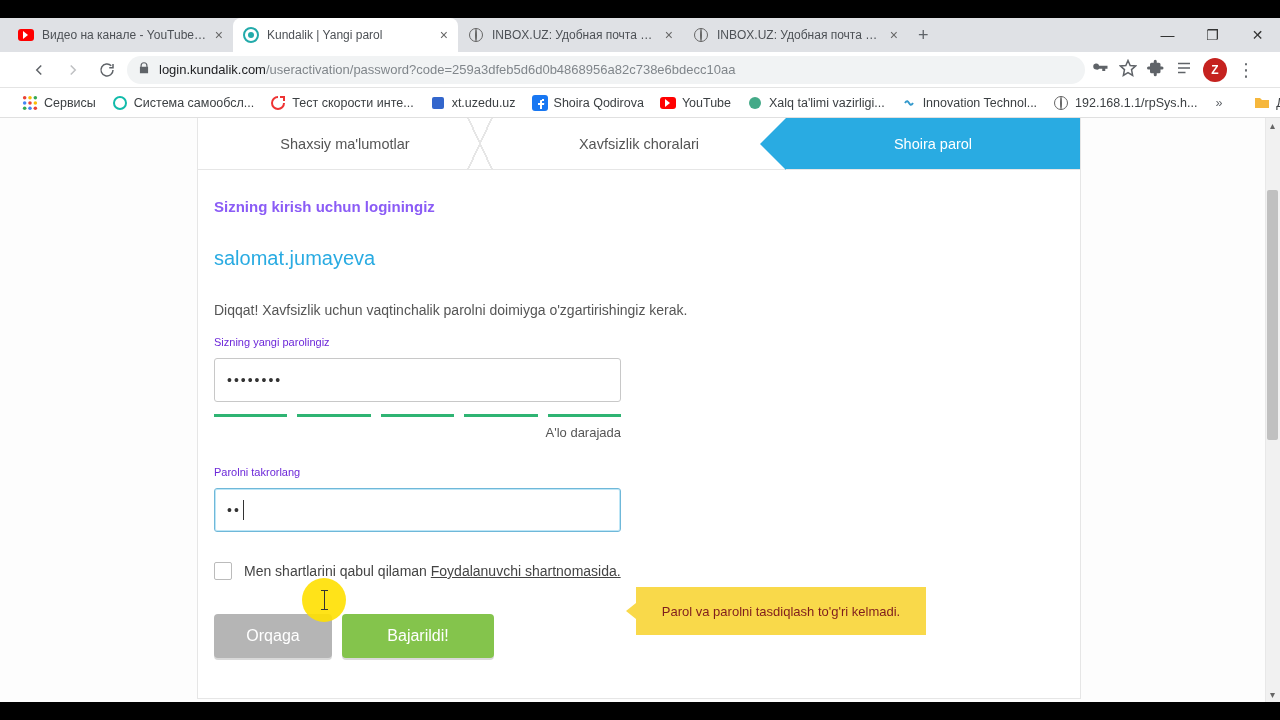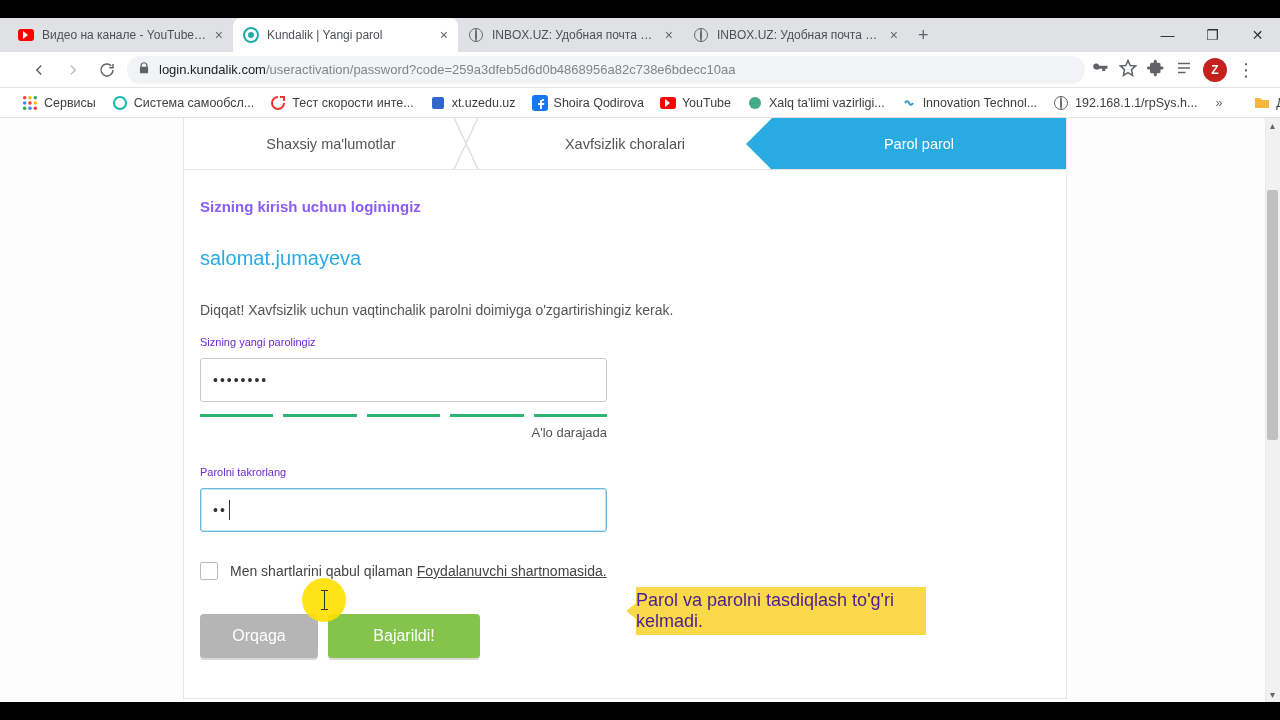--- a/index.html
+++ b/index.html
@@ -137,21 +137,21 @@
   .scroll-arrow {
     position:absolute; right:0; width:15px; height:15px;
     display:flex; align-items:center; justify-content:center;
     font-size:10px; color:#666;
   }
   .scroll-arrow.top { top:0; }
   .scroll-arrow.bot { bottom:0; }
 
   .page {
     position:absolute;
-    left: 183px; top: 0;
+    left: 197px; top: 0;
     width: 884px;
     background: #fff;
     border: 1px solid #e6e6e6;
     border-top: none;
   }
   .wizard {
     display:flex;
     height: 52px;
     border-bottom: 1px solid #e6e6e6;
   }
@@ -203,21 +203,21 @@
   .strength { display:flex; gap:10px; width:407px; margin-top:12px; }
   .strength-bar { flex:1; height:3px; background:#2fb473; }
   .strength-label { text-align:right; width:407px; font-size:13px; color:#555; margin-top:8px; }
 
   .tooltip {
     position:absolute;
     left: 636px; top: 469px;
     width: 290px; height: 48px;
     background:#f9d94a;
     display:flex; align-items:center; justify-content:center;
-    font-size: 18px; color:#4c1d95;
+    font-size: 13px; color:#7f1d1d;
     z-index: 3;
   }
   .tooltip::before {
     content:'';
     position:absolute; left:-10px; top:50%; transform:translateY(-50%);
     border-top:8px solid transparent;
     border-bottom:8px solid transparent;
     border-right:10px solid #f9d94a;
   }
   .terms { display:flex; align-items:center; gap:12px; margin-top: 30px; font-size:14px; color:#444; }
@@ -438,21 +438,21 @@
       <span>Другие закладки</span>
     </div>
   </div>
 
   <div class="viewport">
 
     <div class="page">
       <div class="wizard">
         <div class="step arrow">Shaxsiy ma'lumotlar</div>
         <div class="step">Xavfsizlik choralari</div>
-        <div class="step active">Parol parol</div>
+        <div class="step active">Shoira parol</div>
       </div>
 
       <div class="form">
         <div class="label-strong">Sizning kirish uchun loginingiz</div>
         <div class="login">salomat.jumayeva</div>
         <div class="hint">Diqqat! Xavfsizlik uchun vaqtinchalik parolni doimiyga o'zgartirishingiz kerak.</div>
 
         <div class="field-label">Sizning yangi parolingiz</div>
         <div class="input">••••••••</div>
         <div class="strength">

